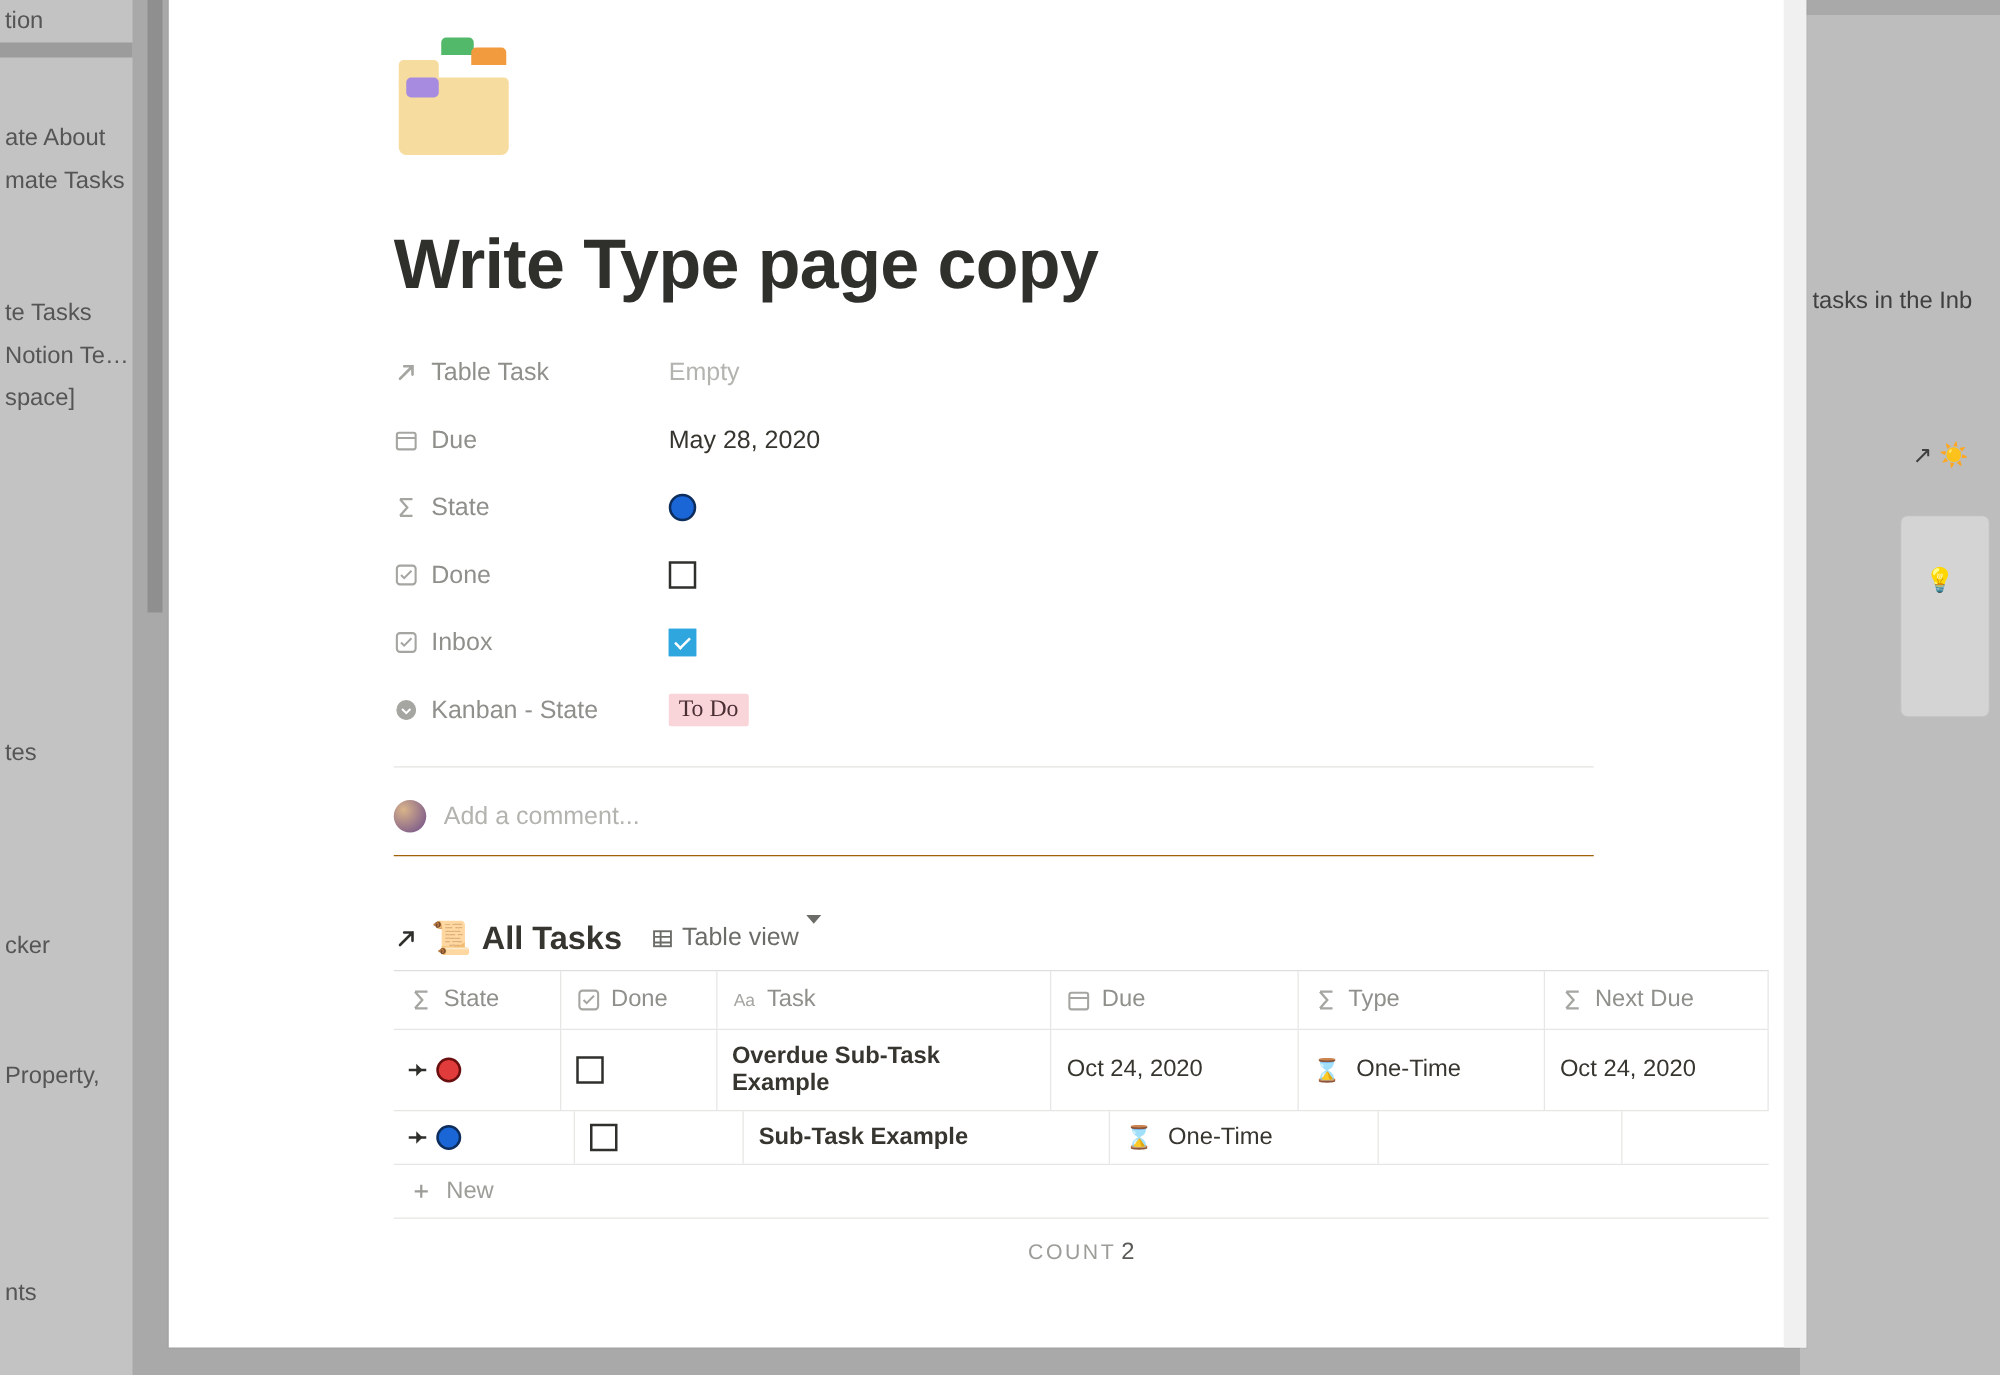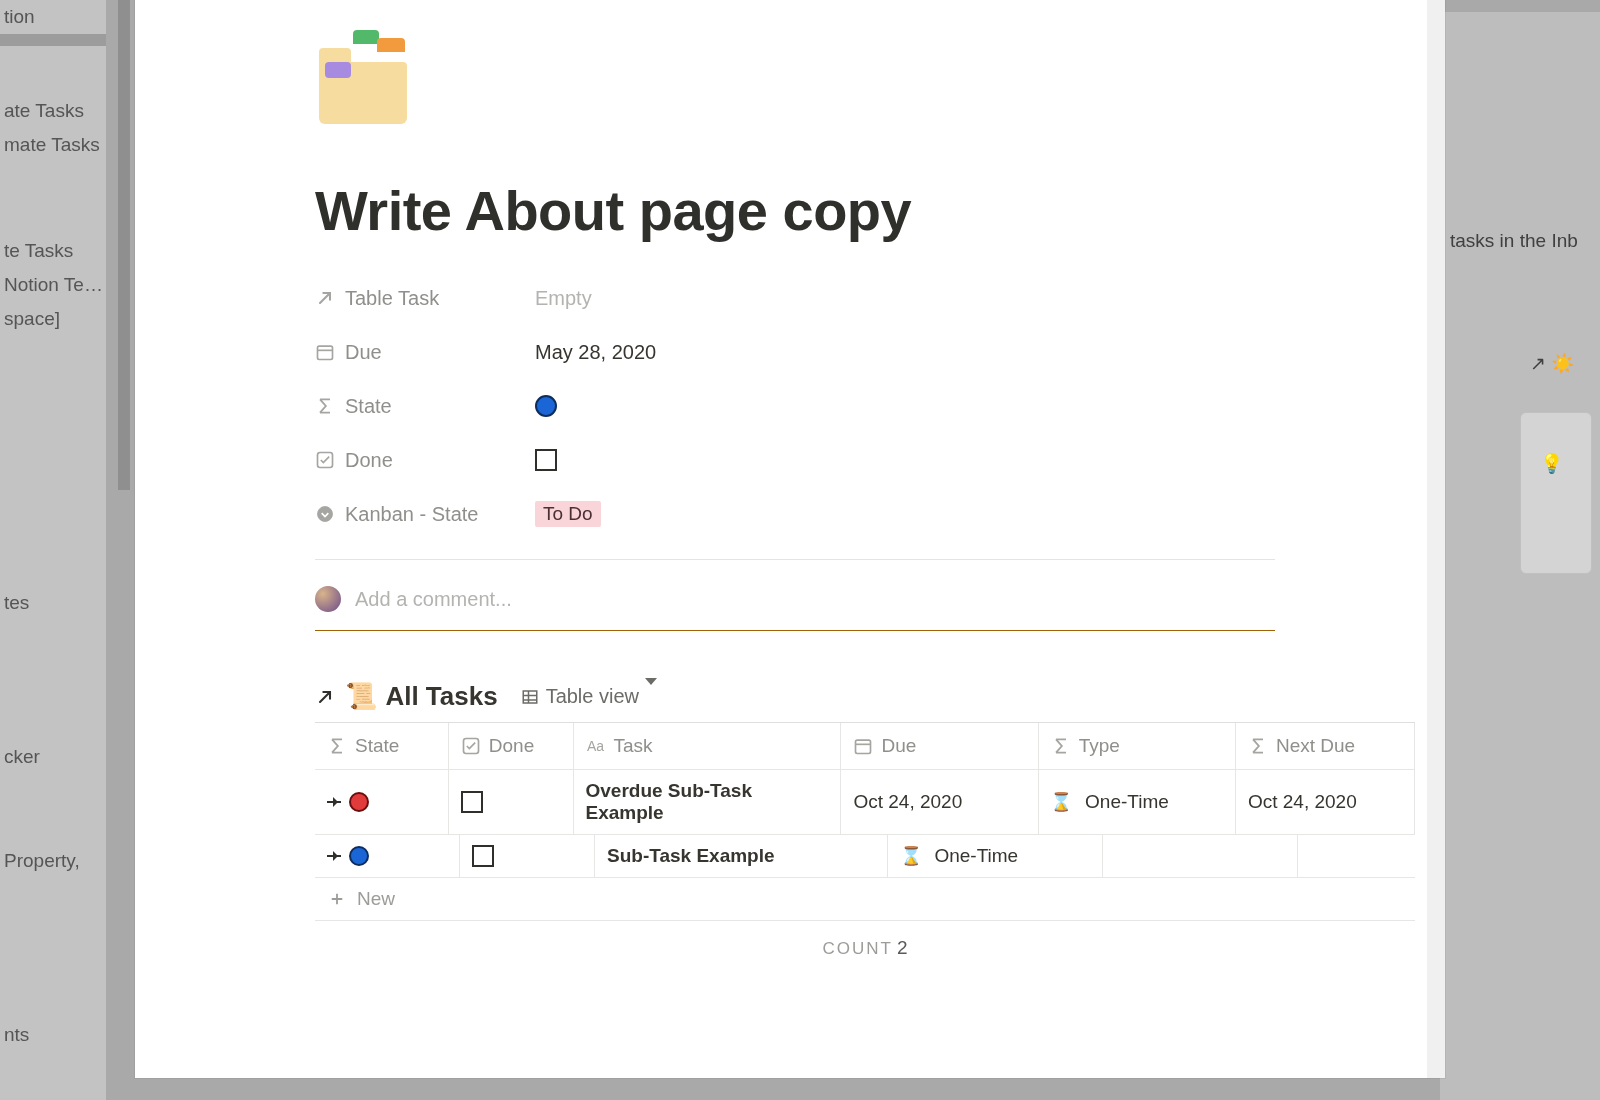--- a/index.html
+++ b/index.html
@@ -154,20 +154,21 @@
     width: 10px; height: 5px;
     border-left: 2px solid #fff;
     border-bottom: 2px solid #fff;
     transform: rotate(-45deg) translate(1px,-1px);
   }
   .tag {
     display: inline-block;
     padding: 2px 8px;
     border-radius: 2px;
     font-size: 19px;
+    font-family: Liberation Serif, serif;
   }
   .tag.todo { background: #f9d4d9; color: #4a2f33; }
   .tag.medium { background: #cfe7de; color: #2f4a40; }
 
   .divider {
     height: 1px; background: #e4e4e2; margin: 18px 0;
   }
 
   .comment-row {
     display: flex; align-items: center; gap: 14px;
@@ -251,21 +252,21 @@
   }
 </style>
 </head>
 <body>
 
 <div class="bg-sidebar">
   <div class="bg-scrollbar"></div>
   <div class="row">tion</div>
   <div class="row sel"></div>
   <div style="height:48px"></div>
-  <div class="row">ate Tasks</div>
+  <div class="row">ate About</div>
   <div class="row">mate Tasks</div>
   <div style="height:72px"></div>
   <div class="row">te Tasks</div>
   <div class="row">Notion Te…</div>
   <div class="row">space]</div>
   <div style="height:250px"></div>
   <div class="row">tes</div>
   <div style="height:120px"></div>
   <div class="row">cker</div>
   <div style="height:70px"></div>
@@ -286,21 +287,21 @@
 
   <div class="content">
 
     <div class="page-icon">
       <div class="tab-g"></div>
       <div class="tab-o"></div>
       <div class="folder"></div>
       <div class="tab-p"></div>
     </div>
 
-    <h1 class="title">Write About page copy</h1>
+    <h1 class="title">Write Type page copy</h1>
 
     <div class="props">
 
       <div class="prop">
         <div class="key">
           <span class="ic">
             <svg viewBox="0 0 24 24">
                 <path d="M6 18L18 6M10 6h8v8" stroke-width="2.5" fill="none" stroke-linecap="round"></path>
               </svg>
           </span>
@@ -348,20 +349,34 @@
                 <path d="M7 12l3 3 7-7" fill="none" stroke-width="2"></path>
               </svg>
           </span>
           <span>Done</span>
         </div>
         <div class="val">
             <span class="chk"></span>
           </div>
       </div>
 
+      <div class="prop">
+        <div class="key">
+          <span class="ic">
+            <svg viewBox="0 0 24 24">
+                <rect x="3" y="3" width="18" height="18" rx="3" fill="none" stroke-width="2"></rect>
+                <path d="M7 12l3 3 7-7" fill="none" stroke-width="2"></path>
+              </svg>
+          </span>
+          <span>Inbox</span>
+        </div>
+        <div class="val">
+            <span class="chk on"></span>
+          </div>
+      </div>
 
       <div class="prop">
         <div class="key">
           <span class="ic">
             <svg viewBox="0 0 24 24">
                 <circle cx="12" cy="12" r="9" fill="#a5a5a1"></circle>
                 <path d="M8 11l4 4 4-4" stroke="#fff" stroke-width="2" fill="none"></path>
               </svg>
           </span>
           <span>Kanban - State</span>

